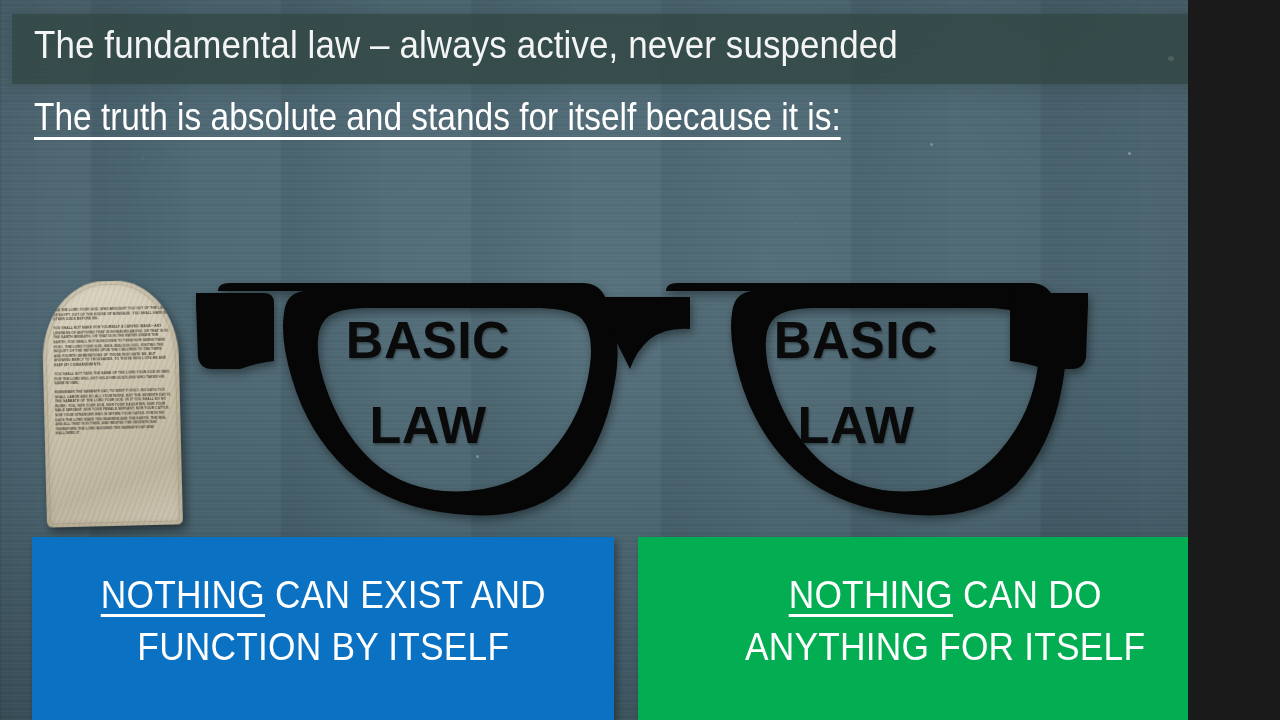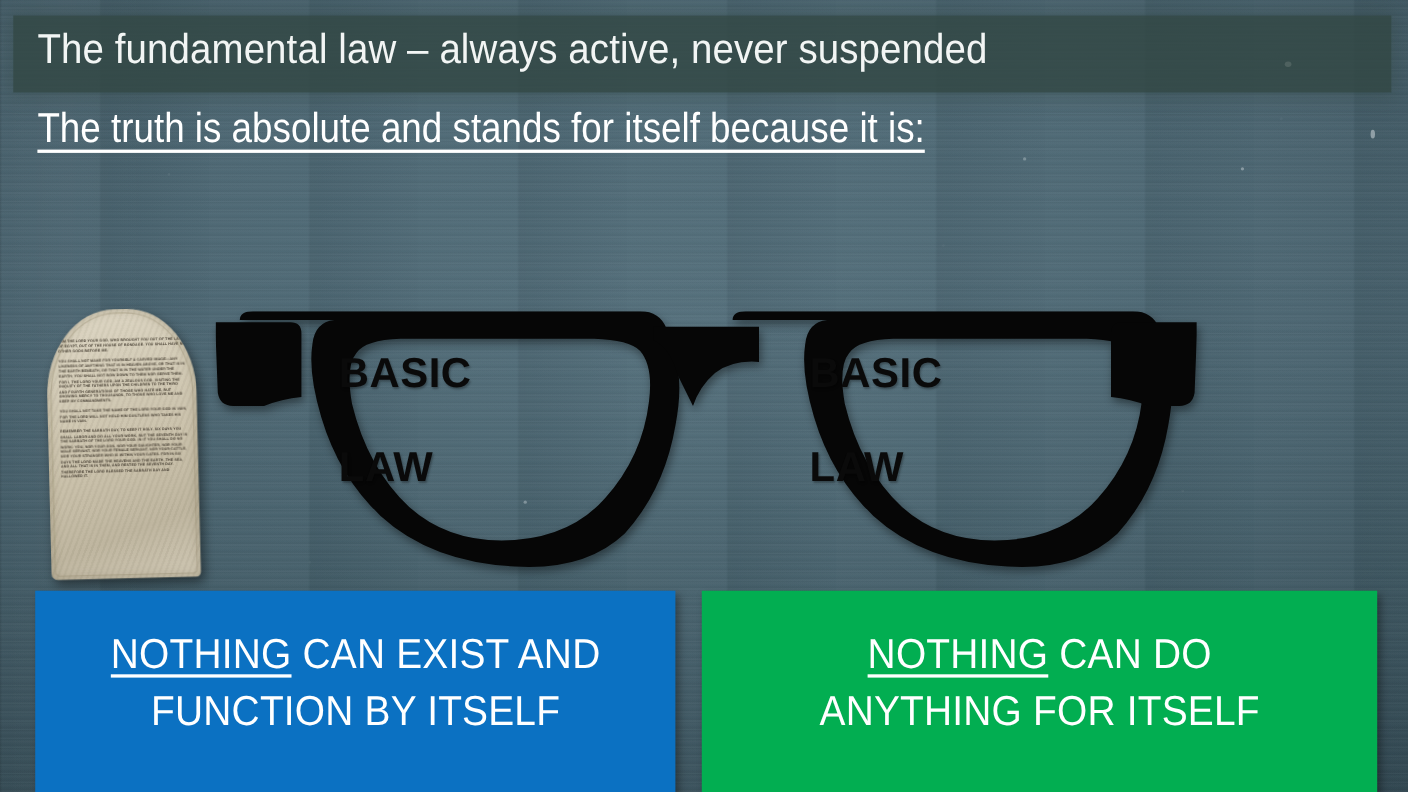--- a/index.html
+++ b/index.html
@@ -3,21 +3,21 @@
 <meta charset="utf-8">
 <title>Basic Law Slide</title>
 <style>
   html, body {
     margin: 0;
     padding: 0;
     background: #1a1a1a;
   }
   #slide {
     position: relative;
-    width: 1280px;
+    width: 1188px;
     height: 720px;
     overflow: hidden;
     font-family: "Liberation Sans", sans-serif;
     background-color: #4b6671;
     background-image:
       
       linear-gradient(90deg,
         rgba(0,0,0,0.10) 0px, rgba(0,0,0,0.00) 2px,
         rgba(255,255,255,0.015) 60px, rgba(0,0,0,0.00) 140px),
       
@@ -156,24 +156,24 @@
     left: 196px;
     top: 283px;
     width: 892px;
     height: 233px;
     filter: drop-shadow(2px 4px 4px rgba(0,0,0,.40));
   }
   .glasses svg { display: block; width: 100%; height: 100%; }
 
   .lens-label {
     position: absolute;
-    text-align: left;
+    text-align: center;
     color: #0a0a0a;
     font-weight: 700;
-    font-size: 38px;
+    font-size: 52px;
     line-height: 57px;
     letter-spacing: .5px;
     text-shadow: 1px 2px 2px rgba(0,0,0,.30);
     user-select: none;
   }
   .lens-label.left  { left: 308px; top: 312px; width: 240px; }
   .lens-label.right { left: 736px; top: 312px; width: 240px; }
   .lens-label .l2 { display: block; margin-top: 28px; }
 
   

